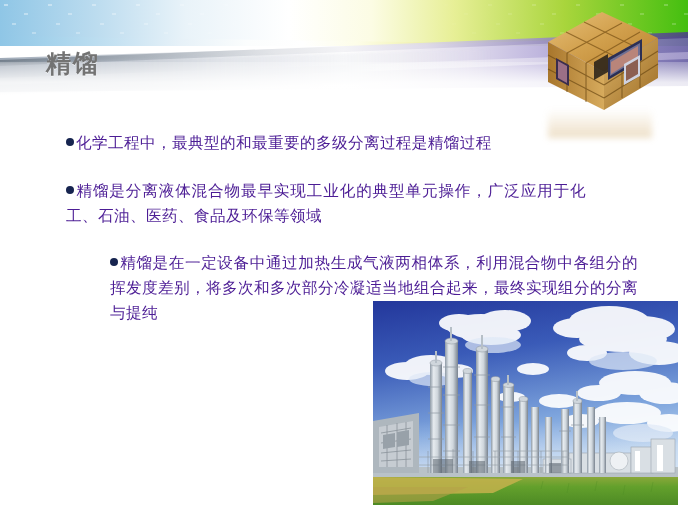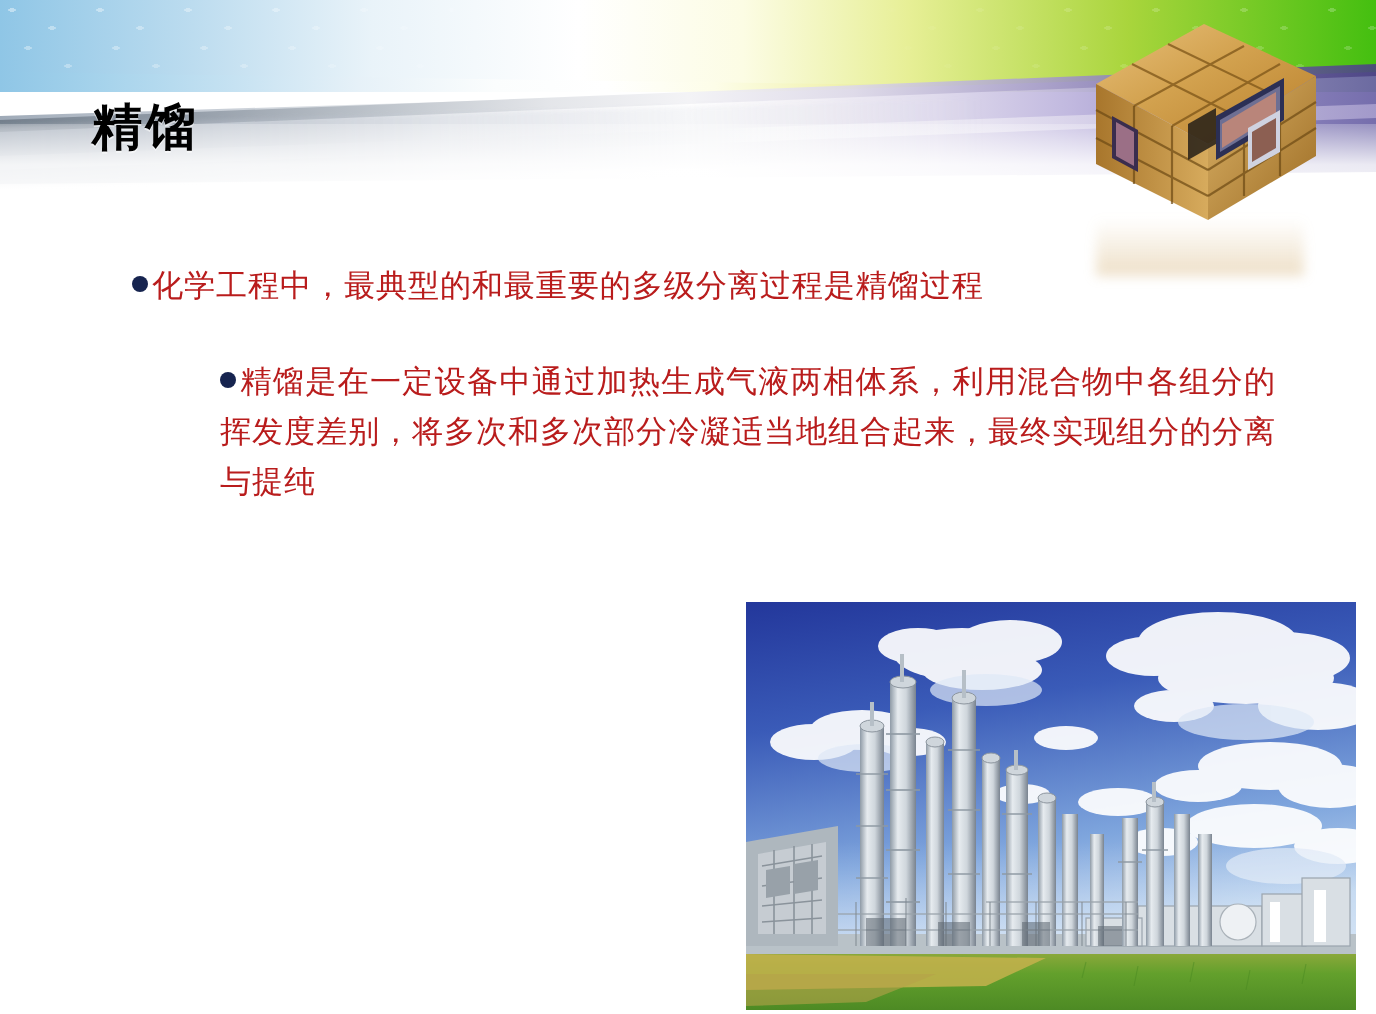--- a/index.html
+++ b/index.html
@@ -140,21 +140,21 @@
   }
 
   
   #title {
     position: absolute;
     left: 46px; top: 47px;
     font-family: "DejaVu Serif", "Liberation Serif", serif;
     font-size: 25px;
     font-weight: 700;
     letter-spacing: 2px;
-    color: #000000;
+    color: #737373;
     text-shadow: 0 1px 0 rgba(255,255,255,.55);
     white-space: nowrap;
   }
 
   
   #cube-wrap {
     position: absolute;
     left: 536px; top: 2px;
     width: 128px; height: 112px;
   }
@@ -168,21 +168,21 @@
   }
 
   
   #content {
     position: absolute;
     left: 66px; top: 131px;
     width: 540px;
   }
   .bullet-para {
     position: relative;
-    color: #b91c1c;
+    color: #4c1d95;
     font-family: "DejaVu Serif", "Liberation Serif", serif;
     font-size: 15.6px;
     line-height: 25px;
     letter-spacing: .4px;
     text-align: justify;
     text-justify: inter-character;
   }
   .bullet-para .dot {
     display: inline-block;
     width: 8px; height: 8px;
@@ -282,20 +282,23 @@
   </div>
 
   <div id="title">精馏</div>
 
   <div id="content">
 
     <div class="bullet-para" id="p1">
       <span class="dot"></span><span>化学工程中，最典型的和最重要的多级分离过程是精馏过程</span>
     </div>
 
+    <div class="bullet-para" id="p2">
+      <span class="dot"></span><span>精馏是分离液体混合物最早实现工业化的典型单元操作，广泛应用于化工、石油、医药、食品及环保等领域</span>
+    </div>
 
     <div class="bullet-para" id="p3">
       <span class="dot"></span><span>精馏是在一定设备中通过加热生成气液两相体系，利用混合物中各组分的挥发度差别，将多次和多次部分冷凝适当地组合起来，最终实现组分的分离与提纯</span>
     </div>
 
   </div>
 
   <div id="photo">
     <svg viewBox="0 0 305 204" preserveAspectRatio="none">
       <defs>

